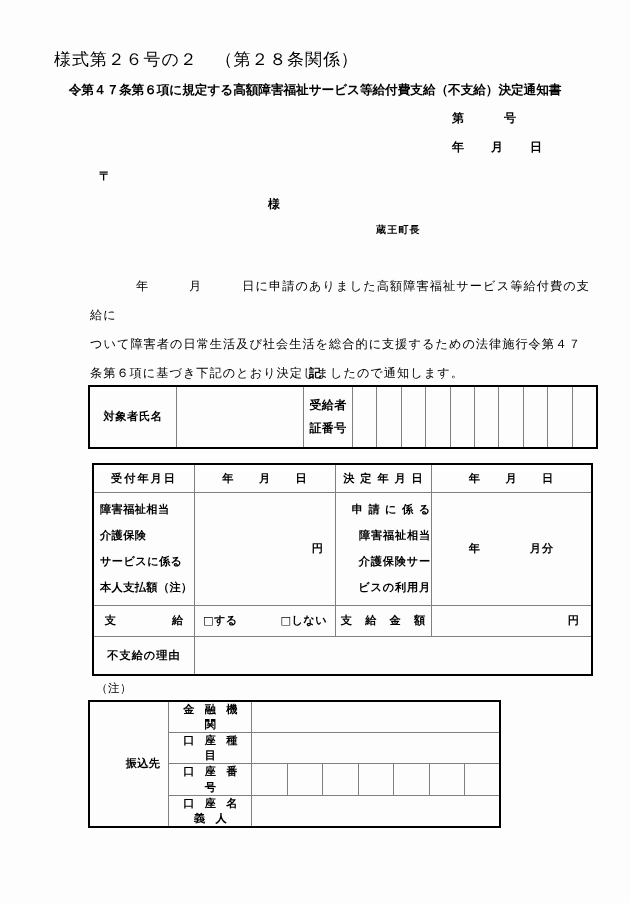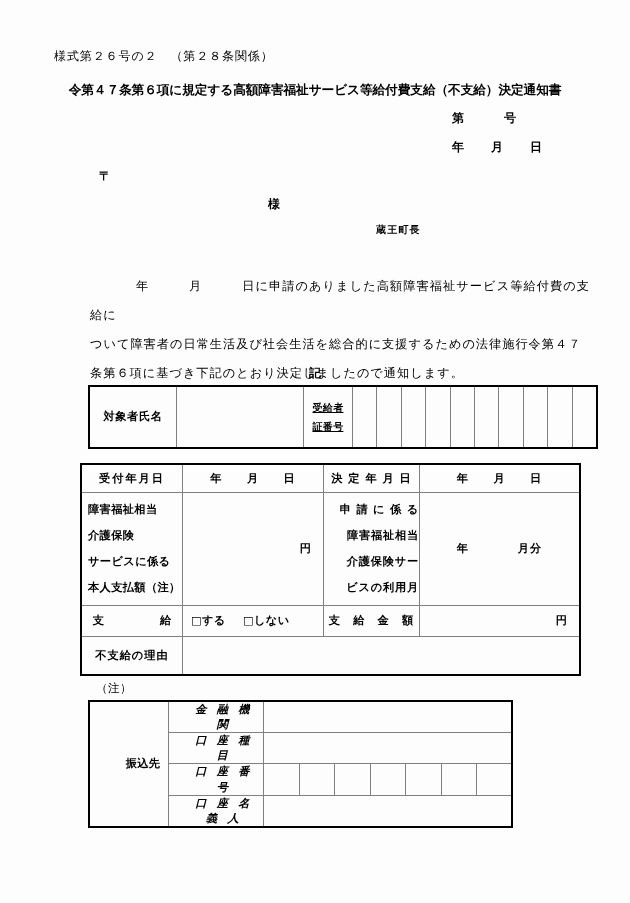--- a/index.html
+++ b/index.html
@@ -22,21 +22,21 @@
   }
 
   
   .abs { position: absolute; white-space: pre; }
   .serif { font-family: "Liberation Serif", "DejaVu Serif", serif; }
   .gothic { font-family: "DejaVu Sans", "Liberation Sans", sans-serif; font-weight: bold; }
 
   
   #form-no {
     left: 54px; top: 48px;
-    font-size: 12px;
+    font-size: 17px;
     letter-spacing: 0.9px;
   }
   #doc-title {
     left: 0; top: 82px;
     width: 630px;
     text-align: center;
     font-size: 12.7px;
     font-weight: bold;
     letter-spacing: -0.1px;
     font-family: "DejaVu Sans", "Liberation Sans", sans-serif;
@@ -119,28 +119,27 @@
   }
 
   
   #tbl-subject { left: 88px; top: 385px; width: 494px; }
   #tbl-subject td { height: 60px; }
   #tbl-subject td.lbl { width: 86px; letter-spacing: 0.6px; }
   #tbl-subject td.blank { width: 126px; }
   #tbl-subject td.lbl2 {
     width: 48px;
     line-height: 1.9;
-    font-size: 10px;
+    font-size: 12px;
     letter-spacing: 0.3px;
-    text-decoration: underline;
   }
   #tbl-subject td.num { width: 23.4px; }
 
   
-  #tbl-main { left: 80px; top: 463px; width: 494px; }
+  #tbl-main { left: 92px; top: 463px; width: 494px; }
   #tbl-main td { }
   #tbl-main td.c1 { width: 100px; }
   #tbl-main td.c2 { width: 140px; }
   #tbl-main td.c3 { width: 95px; }
   #tbl-main td.c4 { width: 159px; }
 
   .row-date td { height: 27px; }
 
   .row-amount td { height: 112px; }
   .stack {
@@ -159,27 +158,27 @@
   .yen-right {
     display: block;
     text-align: right;
     padding-right: 12px;
   }
 
   .row-pay td { height: 30px; }
   .row-reason td { height: 37px; }
   .chk { letter-spacing: 0.4px; }
   .chk .b1 { display: inline-block; width: 52px; text-align: left; }
-  .chk .b2 { display: inline-block; width: 72px; text-align: left; }
+  .chk .b2 { display: inline-block; width: 72px; text-align: right; }
 
   
   #tbl-bank { left: 88px; top: 700px; width: 377px; }
   #tbl-bank td { height: 30px; }
   #tbl-bank td.furikomi { width: 50px; letter-spacing: 0.3px; padding-left: 28px; }
-  #tbl-bank td.blbl { width: 78px; letter-spacing: 3.2px; padding-left: 16px; font-style: italic; }
+  #tbl-bank td.blbl { width: 78px; letter-spacing: 3.2px; padding-left: 4px; }
   #tbl-bank td.bval { width: 247px; }
   #tbl-bank td.acct { width: 35.2px; }
   .ls2 { letter-spacing: 2.0px; }
   .ls1 { letter-spacing: 1.0px; }
 </style>
 </head>
 <body>
 
 <div class="page">
 

